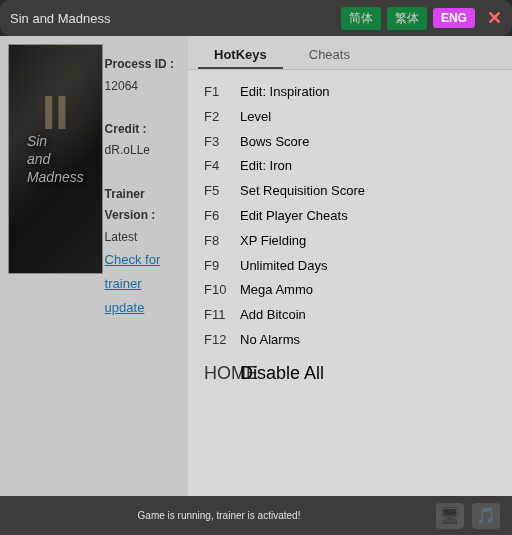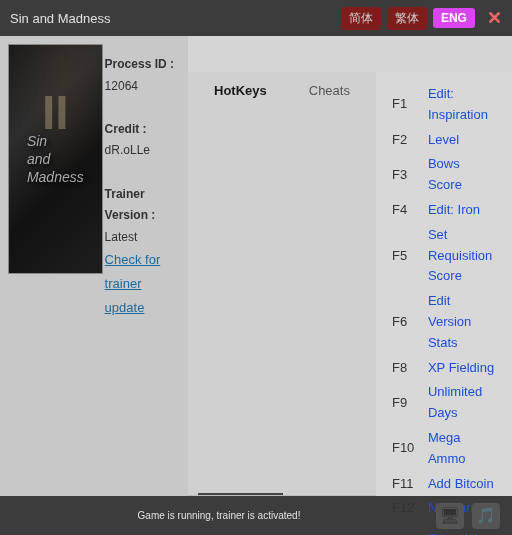--- a/index.html
+++ b/index.html
@@ -13,33 +13,34 @@
       overflow: hidden;
     }
 
     
     .title-bar {
       display: flex;
       align-items: center;
       background: #3c3c3c;
       height: 36px;
       padding: 0 10px;
+      border-radius: 10px;
     }
     .title-text {
       color: #e0e0e0;
       font-size: 13px;
       flex: 1;
     }
     .lang-buttons {
       display: flex;
       gap: 6px;
       align-items: center;
     }
     .lang-btn {
-      background: #7f1d1d;
+      background: #15803d;
       color: #ccc;
       border: none;
       padding: 3px 8px;
       font-size: 12px;
       cursor: pointer;
       border-radius: 3px;
     }
     .lang-btn.active {
       color: #fff;
       font-weight: bold;
@@ -128,23 +129,22 @@
       color: #1a6ba0;
       text-decoration: underline;
       cursor: pointer;
       font-size: 13px;
     }
 
     
     .right-panel {
       flex: 1;
       display: flex;
-      flex-direction: row;
+      flex-direction: column;
       background: #d8d8d8;
-      margin-top: 36px;
     }
 
     
     .tab-bar {
       display: flex;
       background: #d0d0d0;
       border-bottom: 1px solid #bbb;
       padding: 6px 10px 0;
       gap: 10px;
     }
@@ -174,21 +174,21 @@
       color: #222;
       line-height: 1.6;
     }
     .hotkey-key {
       width: 36px;
       font-weight: normal;
       color: #333;
       flex-shrink: 0;
     }
     .hotkey-action {
-      color: #1d4ed8;
+      color: #000000;
     }
 
     .home-row {
       padding: 6px 0 0 0;
       font-size: 18px;
       color: #222;
     }
 
     
     .status-bar {
@@ -289,21 +289,21 @@
         <div class="hotkey-row">
           <span class="hotkey-key">F4</span>
           <span class="hotkey-action">Edit: Iron</span>
         </div>
         <div class="hotkey-row">
           <span class="hotkey-key">F5</span>
           <span class="hotkey-action">Set Requisition Score</span>
         </div>
         <div class="hotkey-row">
           <span class="hotkey-key">F6</span>
-          <span class="hotkey-action">Edit Version Stats</span>
+          <span class="hotkey-action">Edit Player Cheats</span>
         </div>
         <div class="hotkey-row">
           <span class="hotkey-key">F8</span>
           <span class="hotkey-action">XP Fielding</span>
         </div>
         <div class="hotkey-row">
           <span class="hotkey-key">F9</span>
           <span class="hotkey-action">Unlimited Days</span>
         </div>
         <div class="hotkey-row">

